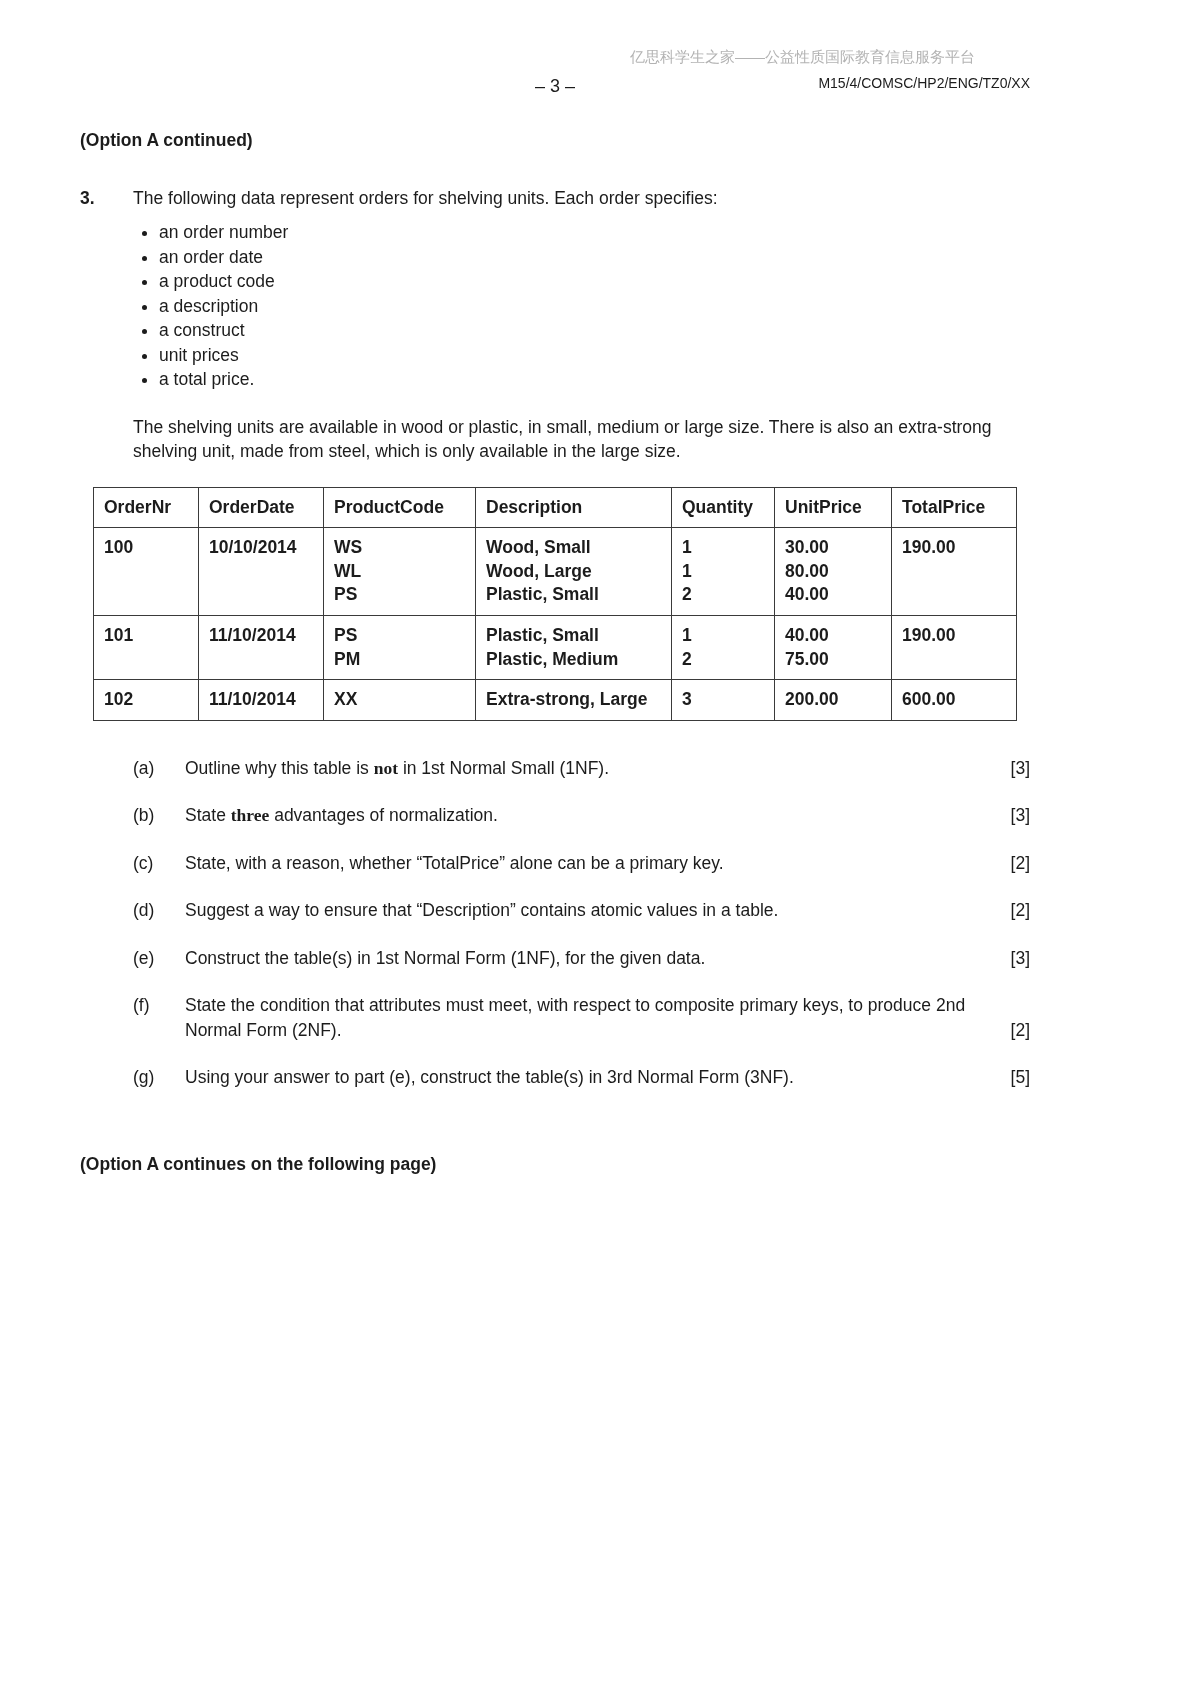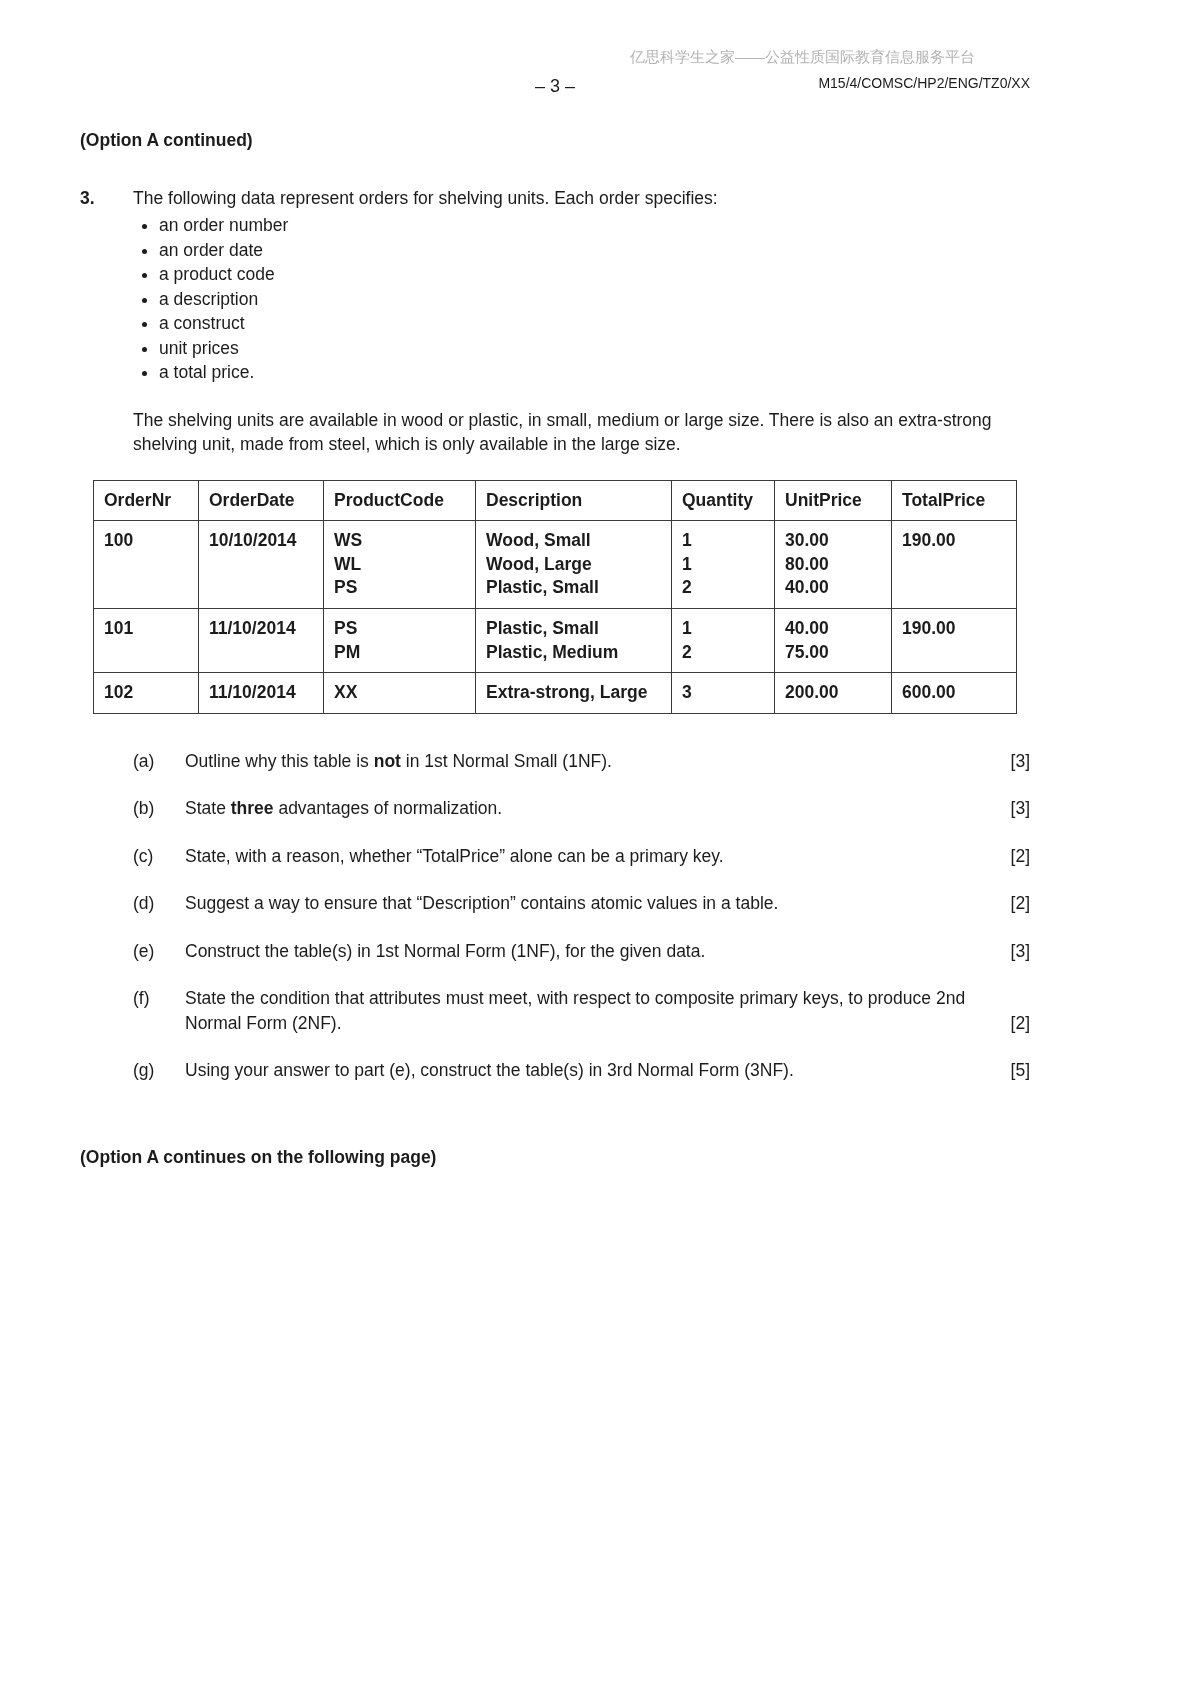--- a/index.html
+++ b/index.html
@@ -18,21 +18,21 @@
     color:#b3b3b3; font-size:15px;
   }
   .header { position:absolute; top:74px; left:80px; right:161px; height:26px; }
   .page-num { position:absolute; left:50%; transform:translateX(-50%); font-size:18px; }
   .paper-code { position:absolute; right:0; font-size:14px; }
   .content { position:absolute; top:128px; left:80px; width:950px; }
   .option-continued { font-weight:bold; }
   .question { display:flex; margin-top:33px; }
   .q-num { width:53px; font-weight:bold; flex-shrink:0; }
   .q-body { flex:1; }
-  ul.spec-list { margin:3px 0 0 0; padding-left:26px; }
+  ul.spec-list { margin:10px 0 0 0; padding-left:26px; }
   ul.spec-list li { margin:0; padding-left:0; }
   .para { margin-top:23px; }
   table.orders {
     margin:23px 0 0 13px;
     width:923px;
     border-collapse:collapse;
     table-layout:fixed;
   }
   table.orders th, table.orders td {
     border:1px solid #3a3a3a;
@@ -50,21 +50,21 @@
   col.c-orderdate { width:125px; }
   col.c-productcode { width:152px; }
   col.c-description { width:196px; }
   col.c-quantity { width:103px; }
   col.c-unitprice { width:117px; }
   col.c-totalprice { width:125px; }
   .parts { margin-top:35px; }
   .part { display:flex; padding-left:53px; margin-bottom:23px; }
   .part-label { width:52px; flex-shrink:0; align-self:flex-start; }
   .part-text { flex:1; }
-  .part-text .bold { font-weight:bold; }
+  .part-text .bold { font-weight:bold;font-family:Liberation Serif, serif; }
   .part-marks { width:48px; text-align:right; align-self:flex-end; flex-shrink:0; }
   .option-continues { font-weight:bold; margin-top:62px; }
   .footer-watermark {
     position:absolute; top:1487px; right:216px;
     color:#a21caf; font-size:14px;
   }
   .turn-over {
     position:absolute; top:1500px; right:161px;
     font-weight:bold; font-size:18px;
   }

